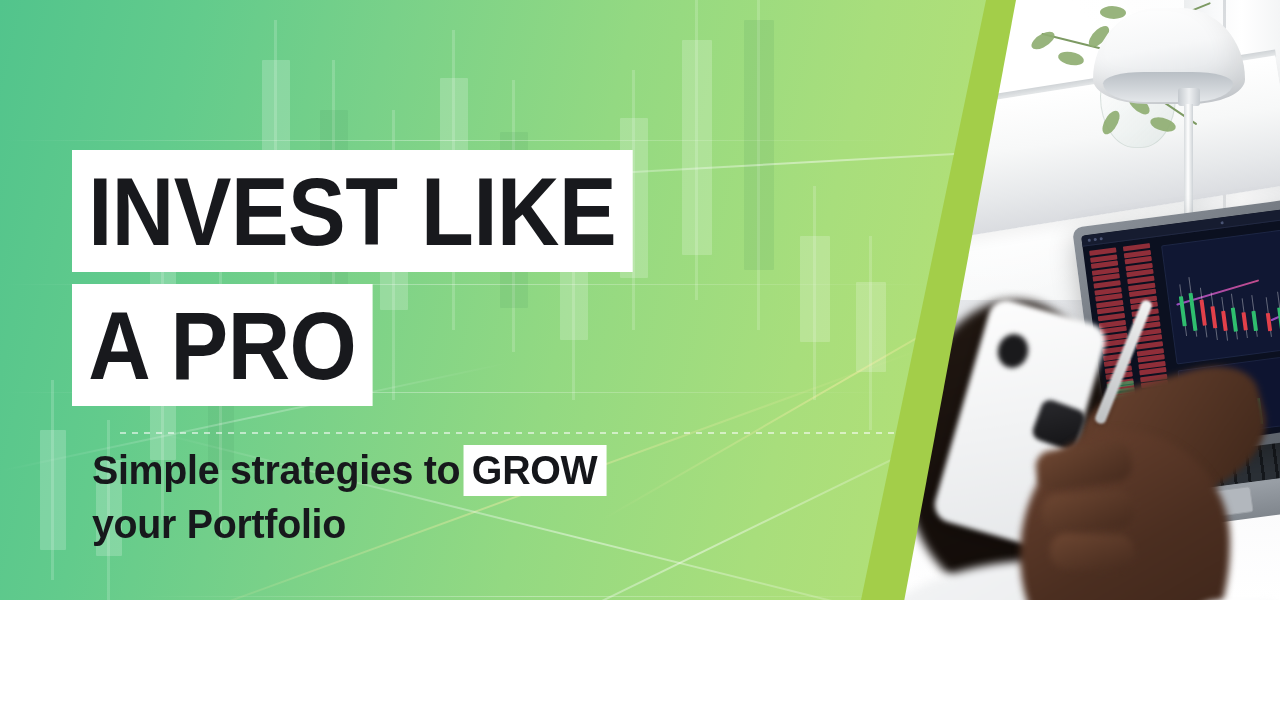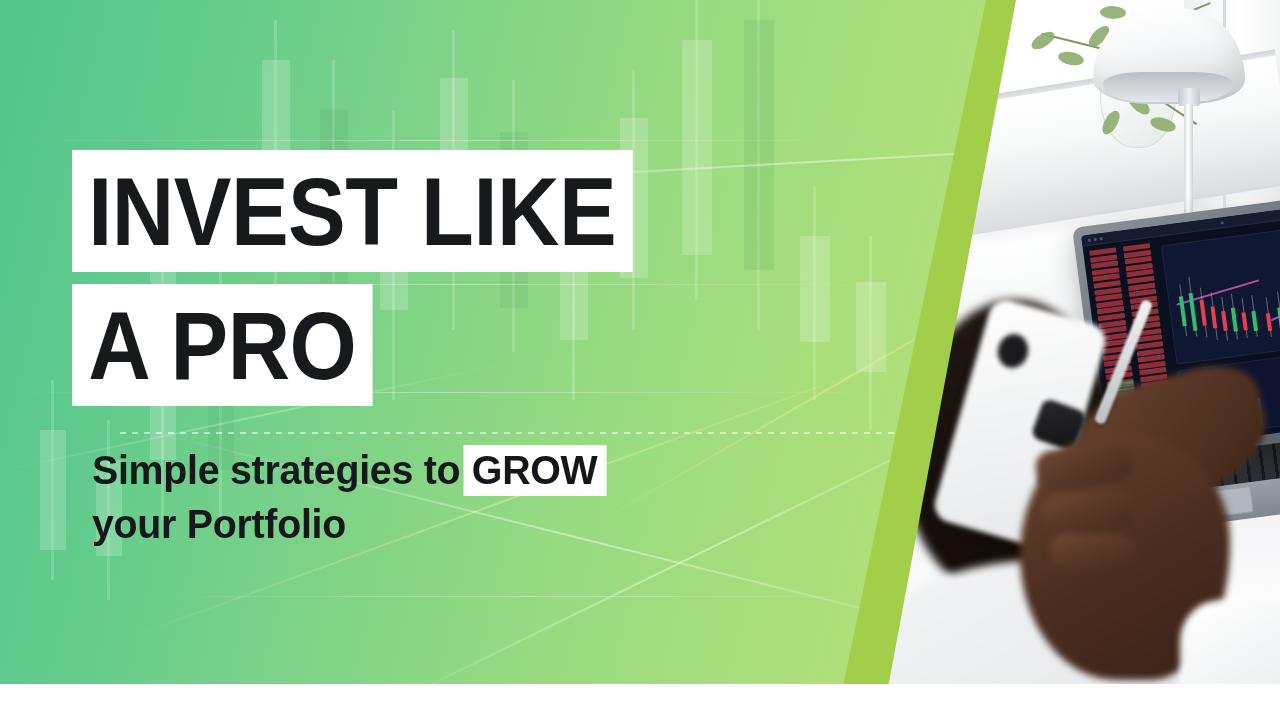--- a/index.html
+++ b/index.html
@@ -5,21 +5,21 @@
 <style>
   * { margin:0; padding:0; box-sizing:border-box; }
   html, body {
     width:1280px; height:720px; overflow:hidden;
     background:#ffffff;
     font-family:"Liberation Sans", sans-serif;
   }
 
   #stage {
     position:relative;
-    width:1280px; height:684px;
+    width:1280px; height:600px;
     overflow:hidden;
   }
 
   
   .photo {
     position:absolute; inset:0;
     background:#e9eaec;
   }
   
   .ph-wall {

